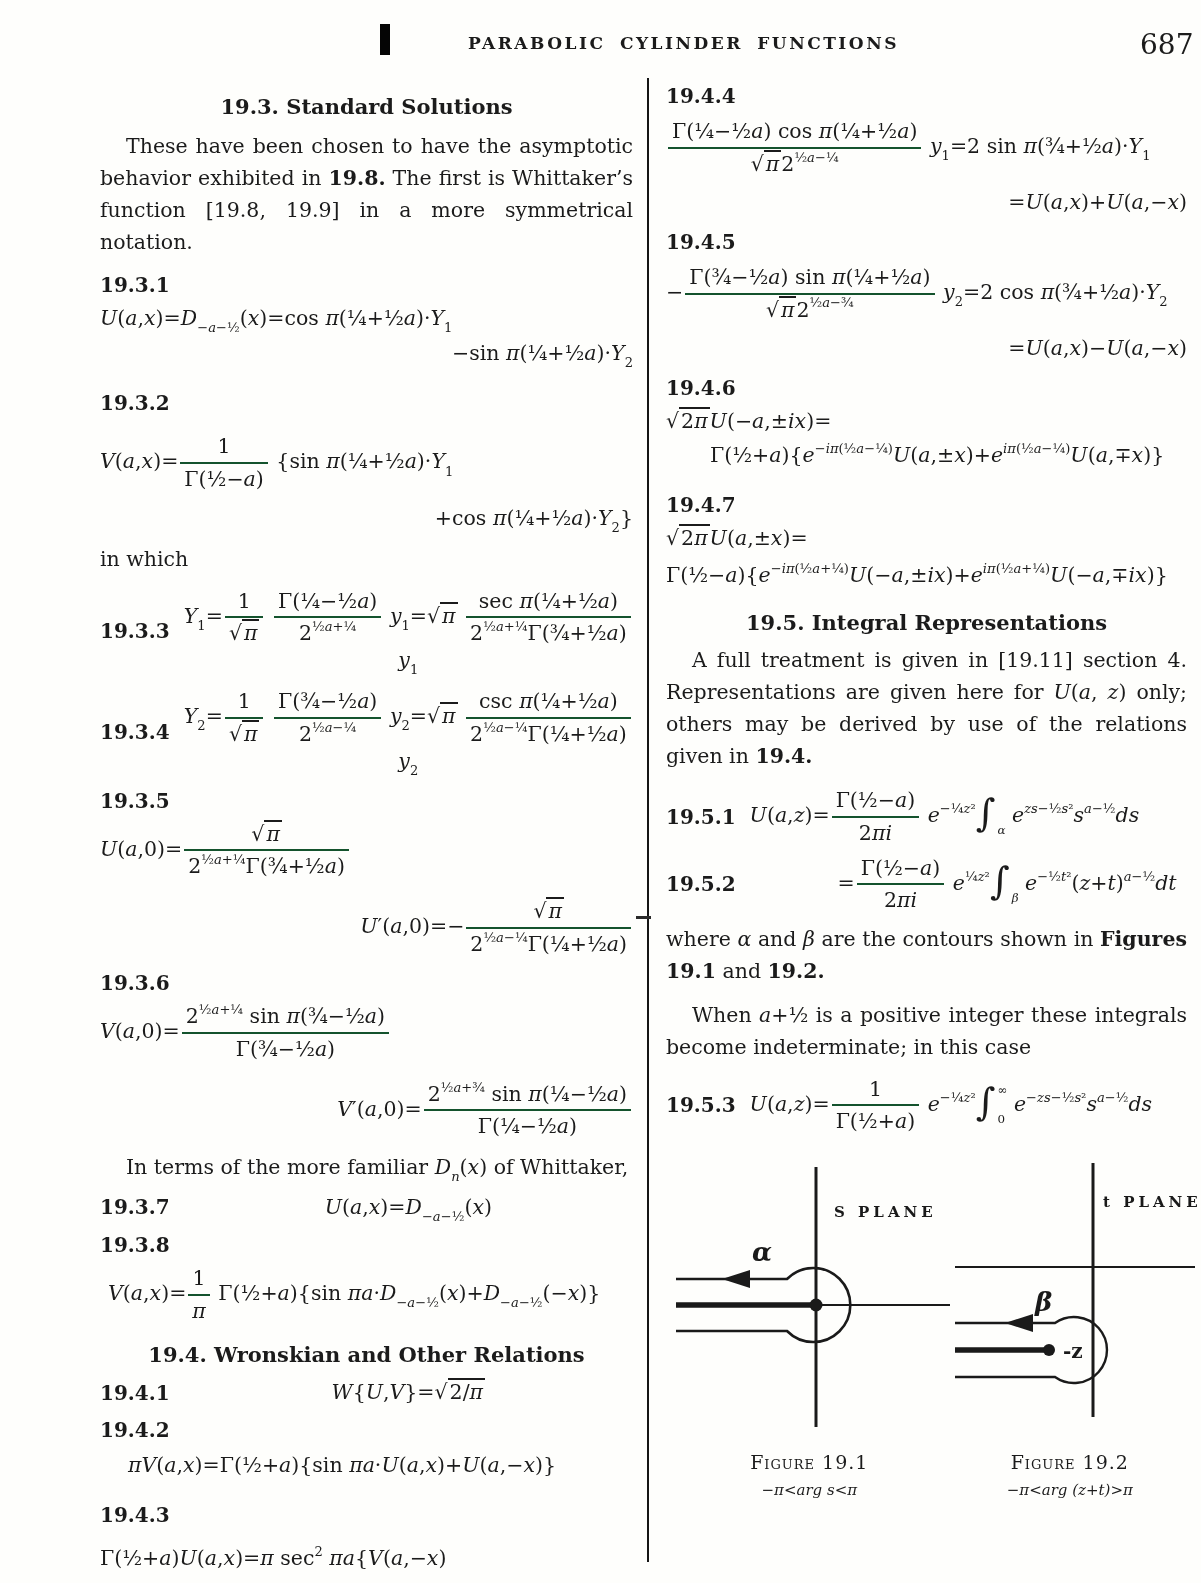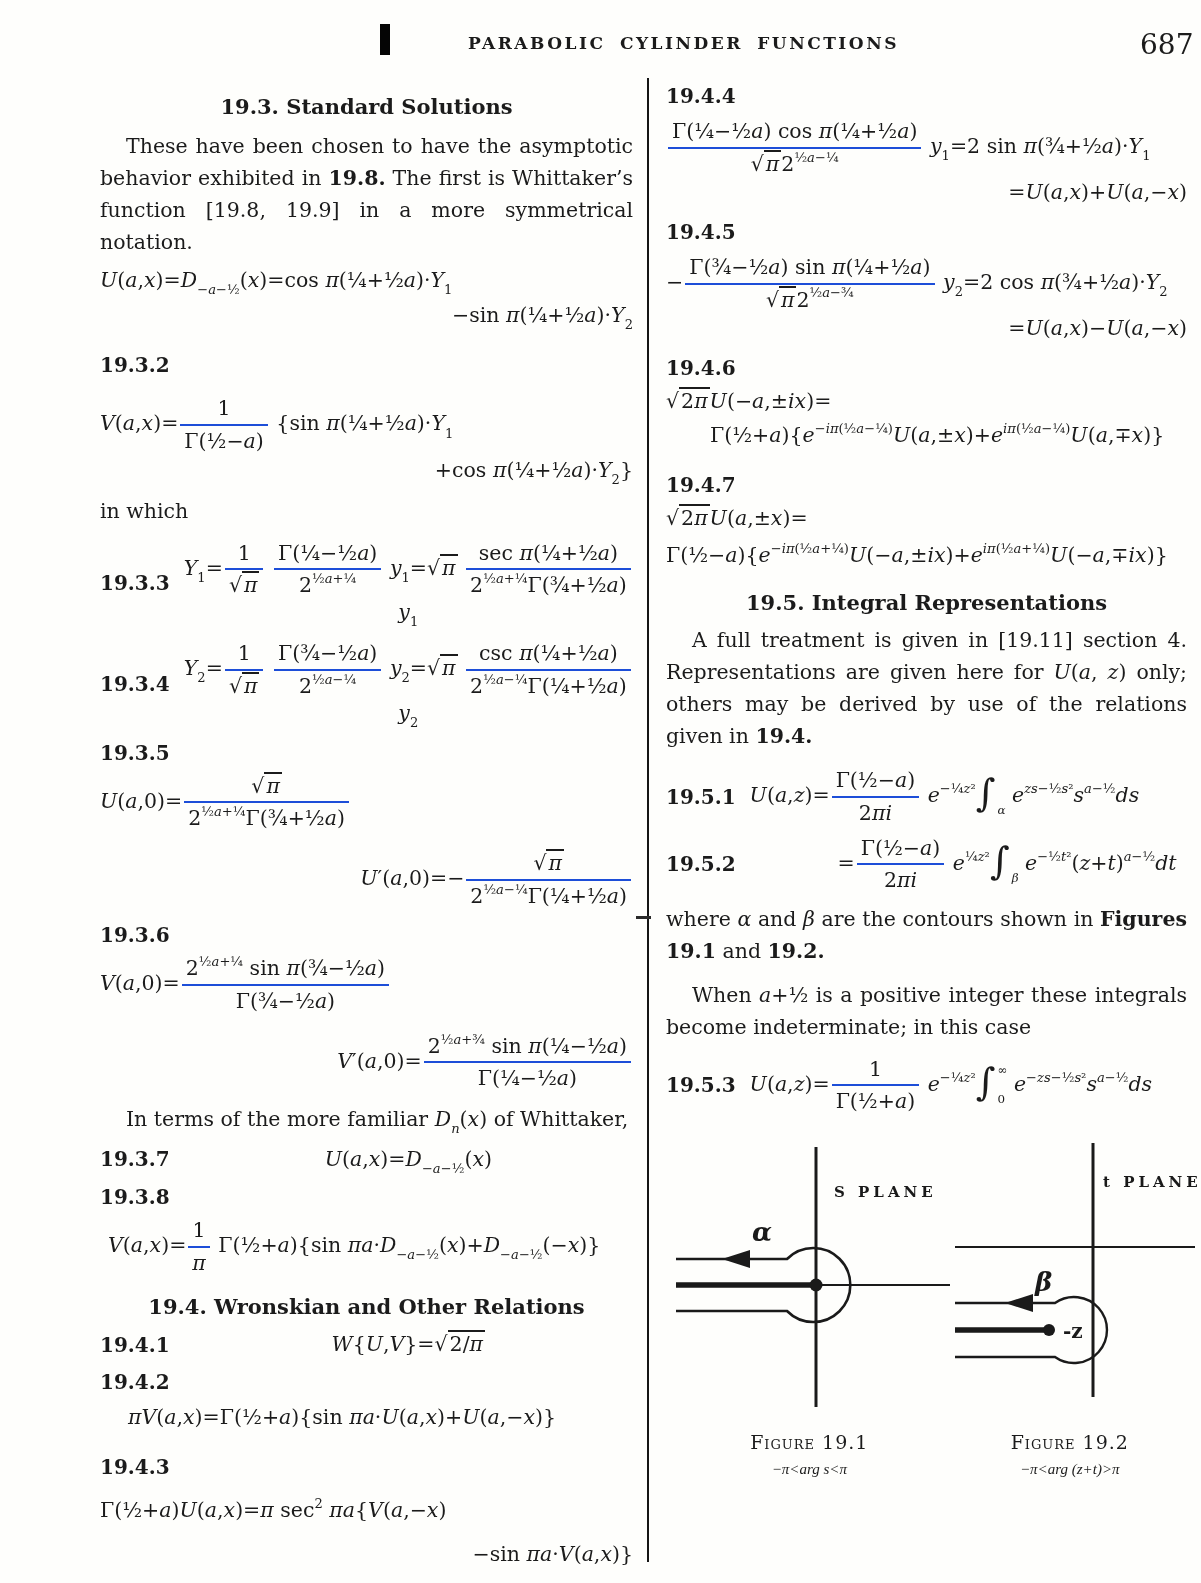--- a/index.html
+++ b/index.html
@@ -21,60 +21,61 @@
   .para i, .eq-line i{font-family:"DejaVu Serif","Liberation Serif",serif;}
   
   .eq-no{font-weight:700;font-size:20px;font-style:normal;}
   .eq-line{font-size:20.5px;line-height:1.3;}
   .eq-row{display:flex;align-items:center;}
   .eq-row .eq-no{flex:0 0 auto;margin-right:14px;}
   .eq-row .eq-line{flex:1 1 auto;}
   .al-r{text-align:right;}
   .al-c{text-align:center;}
   .pl8{padding-left:8px;} .pl28{padding-left:28px;} .pl44{padding-left:44px;} .pl88{padding-left:88px;}
-  .mt2{margin-top:2px;} .mt4{margin-top:8px;} .mt6{margin-top:18px;} .mt8{margin-top:8px;}
+  .mt2{margin-top:12px;} .mt4{margin-top:8px;} .mt6{margin-top:18px;} .mt8{margin-top:8px;}
   .mt10{margin-top:10px;} .mt12{margin-top:12px;} .mt14{margin-top:14px;} .mt16{margin-top:24px;}
   .mt18{margin-top:18px;} .mt20{margin-top:20px;} .mt22{margin-top:22px;}
   .up{font-style:normal;}
   sup,sub{line-height:1;font-size:64%;}
   sup{position:relative;top:-0.1em;} sub{position:relative;top:0.15em;}
   .fr{display:inline-block;vertical-align:middle;text-align:center;padding:0 2px;}
-  .fr .fn{display:block;border-bottom:2px solid #1d4ed8;padding:0 4px 2px;}
+  .fr .fn{display:block;border-bottom:2px solid #14532d;padding:0 4px 2px;}
   .fr .fd{display:block;padding:2px 4px 0;}
   .sq{white-space:nowrap;}
   .sq .sqb{border-top:2px solid #1b1b1b;padding:0 2px;}
   .ig{white-space:nowrap;}
   .isym{font-size:185%;font-style:normal;vertical-align:middle;position:relative;top:-3px;}
   .ilims{display:inline-flex;flex-direction:column;justify-content:space-between;vertical-align:middle;
          height:3.4em;font-size:58%;line-height:1;padding-left:2px;}
   
   .figs{display:flex;}
   .fig{text-align:center;}
   .fig.f1{width:55%;} .fig.f2{width:45%;}
   .fig-cap{font-size:19px;font-variant:small-caps;letter-spacing:1px;margin-top:2px;}
-  .fig-sub{font-size:15px;font-style:italic;margin-top:8px;font-family:Liberation Serif, serif;}
+  .fig-sub{font-size:15px;font-style:italic;margin-top:8px;}
   svg text{font-family:"DejaVu Serif","Liberation Serif",serif;fill:#1a1a1a;}
   .svg-plane{font-size:15px;font-weight:700;letter-spacing:4px;}
   .svg-greek{font-size:26px;font-style:italic;font-weight:700;}
   .svg-pt{font-size:20px;font-weight:700;}
 </style>
 </head>
 <body>
 
 <div class="page">
   <span class="head-title">PARABOLIC CYLINDER FUNCTIONS</span>
   <span class="page-num">687</span>
   <div class="divider"></div>
   <div class="artifact-bar"></div>
   <div class="artifact-dash"></div>
 
   <div class="col left">
     <h2 class="sec-h mt6">19.3. Standard Solutions</h2>
     <p class="para ind mt12">These have been chosen to have the asymptotic behavior exhibited in <b>19.8.</b> The first is Whittaker’s function [19.8, 19.9] in a more symmetrical notation.</p>
 
+    <div class="eq-no mt14">19.3.1</div>
     <div class="eq-line mt4"><i>U</i><span class="up">(</span><i>a</i><span class="up">,</span><i>x</i><span class="up">)=</span><i>D</i><sub><span class="up">−</span><i>a</i><span class="up">−½</span></sub><span class="up">(</span><i>x</i><span class="up">)=</span><span class="up">cos</span><span class="up"> </span><i>π</i><span class="up">(¼+½</span><i>a</i><span class="up">)·</span><i>Y</i><sub><span class="up">1</span></sub></div>
     <div class="eq-line al-r mt8"><span class="up">−</span><span class="up">sin</span><span class="up"> </span><i>π</i><span class="up">(¼+½</span><i>a</i><span class="up">)·</span><i>Y</i><sub><span class="up">2</span></sub></div>
 
     <div class="eq-no mt16">19.3.2</div>
     <div class="eq-line mt6"><i>V</i><span class="up">(</span><i>a</i><span class="up">,</span><i>x</i><span class="up">)=</span><span class="fr"><span class="fn"><span class="up">1</span></span><span class="fd"><span class="up">Γ(½−</span><i>a</i><span class="up">)</span></span></span><span class="up"> {</span><span class="up">sin</span><span class="up"> </span><i>π</i><span class="up">(¼+½</span><i>a</i><span class="up">)·</span><i>Y</i><sub><span class="up">1</span></sub></div>
     <div class="eq-line al-r mt2"><span class="up">+</span><span class="up">cos</span><span class="up"> </span><i>π</i><span class="up">(¼+½</span><i>a</i><span class="up">)·</span><i>Y</i><sub><span class="up">2</span></sub><span class="up">}</span></div>
 
     <p class="para mt12">in which</p>
 
     <div class="eq-row mt12">

